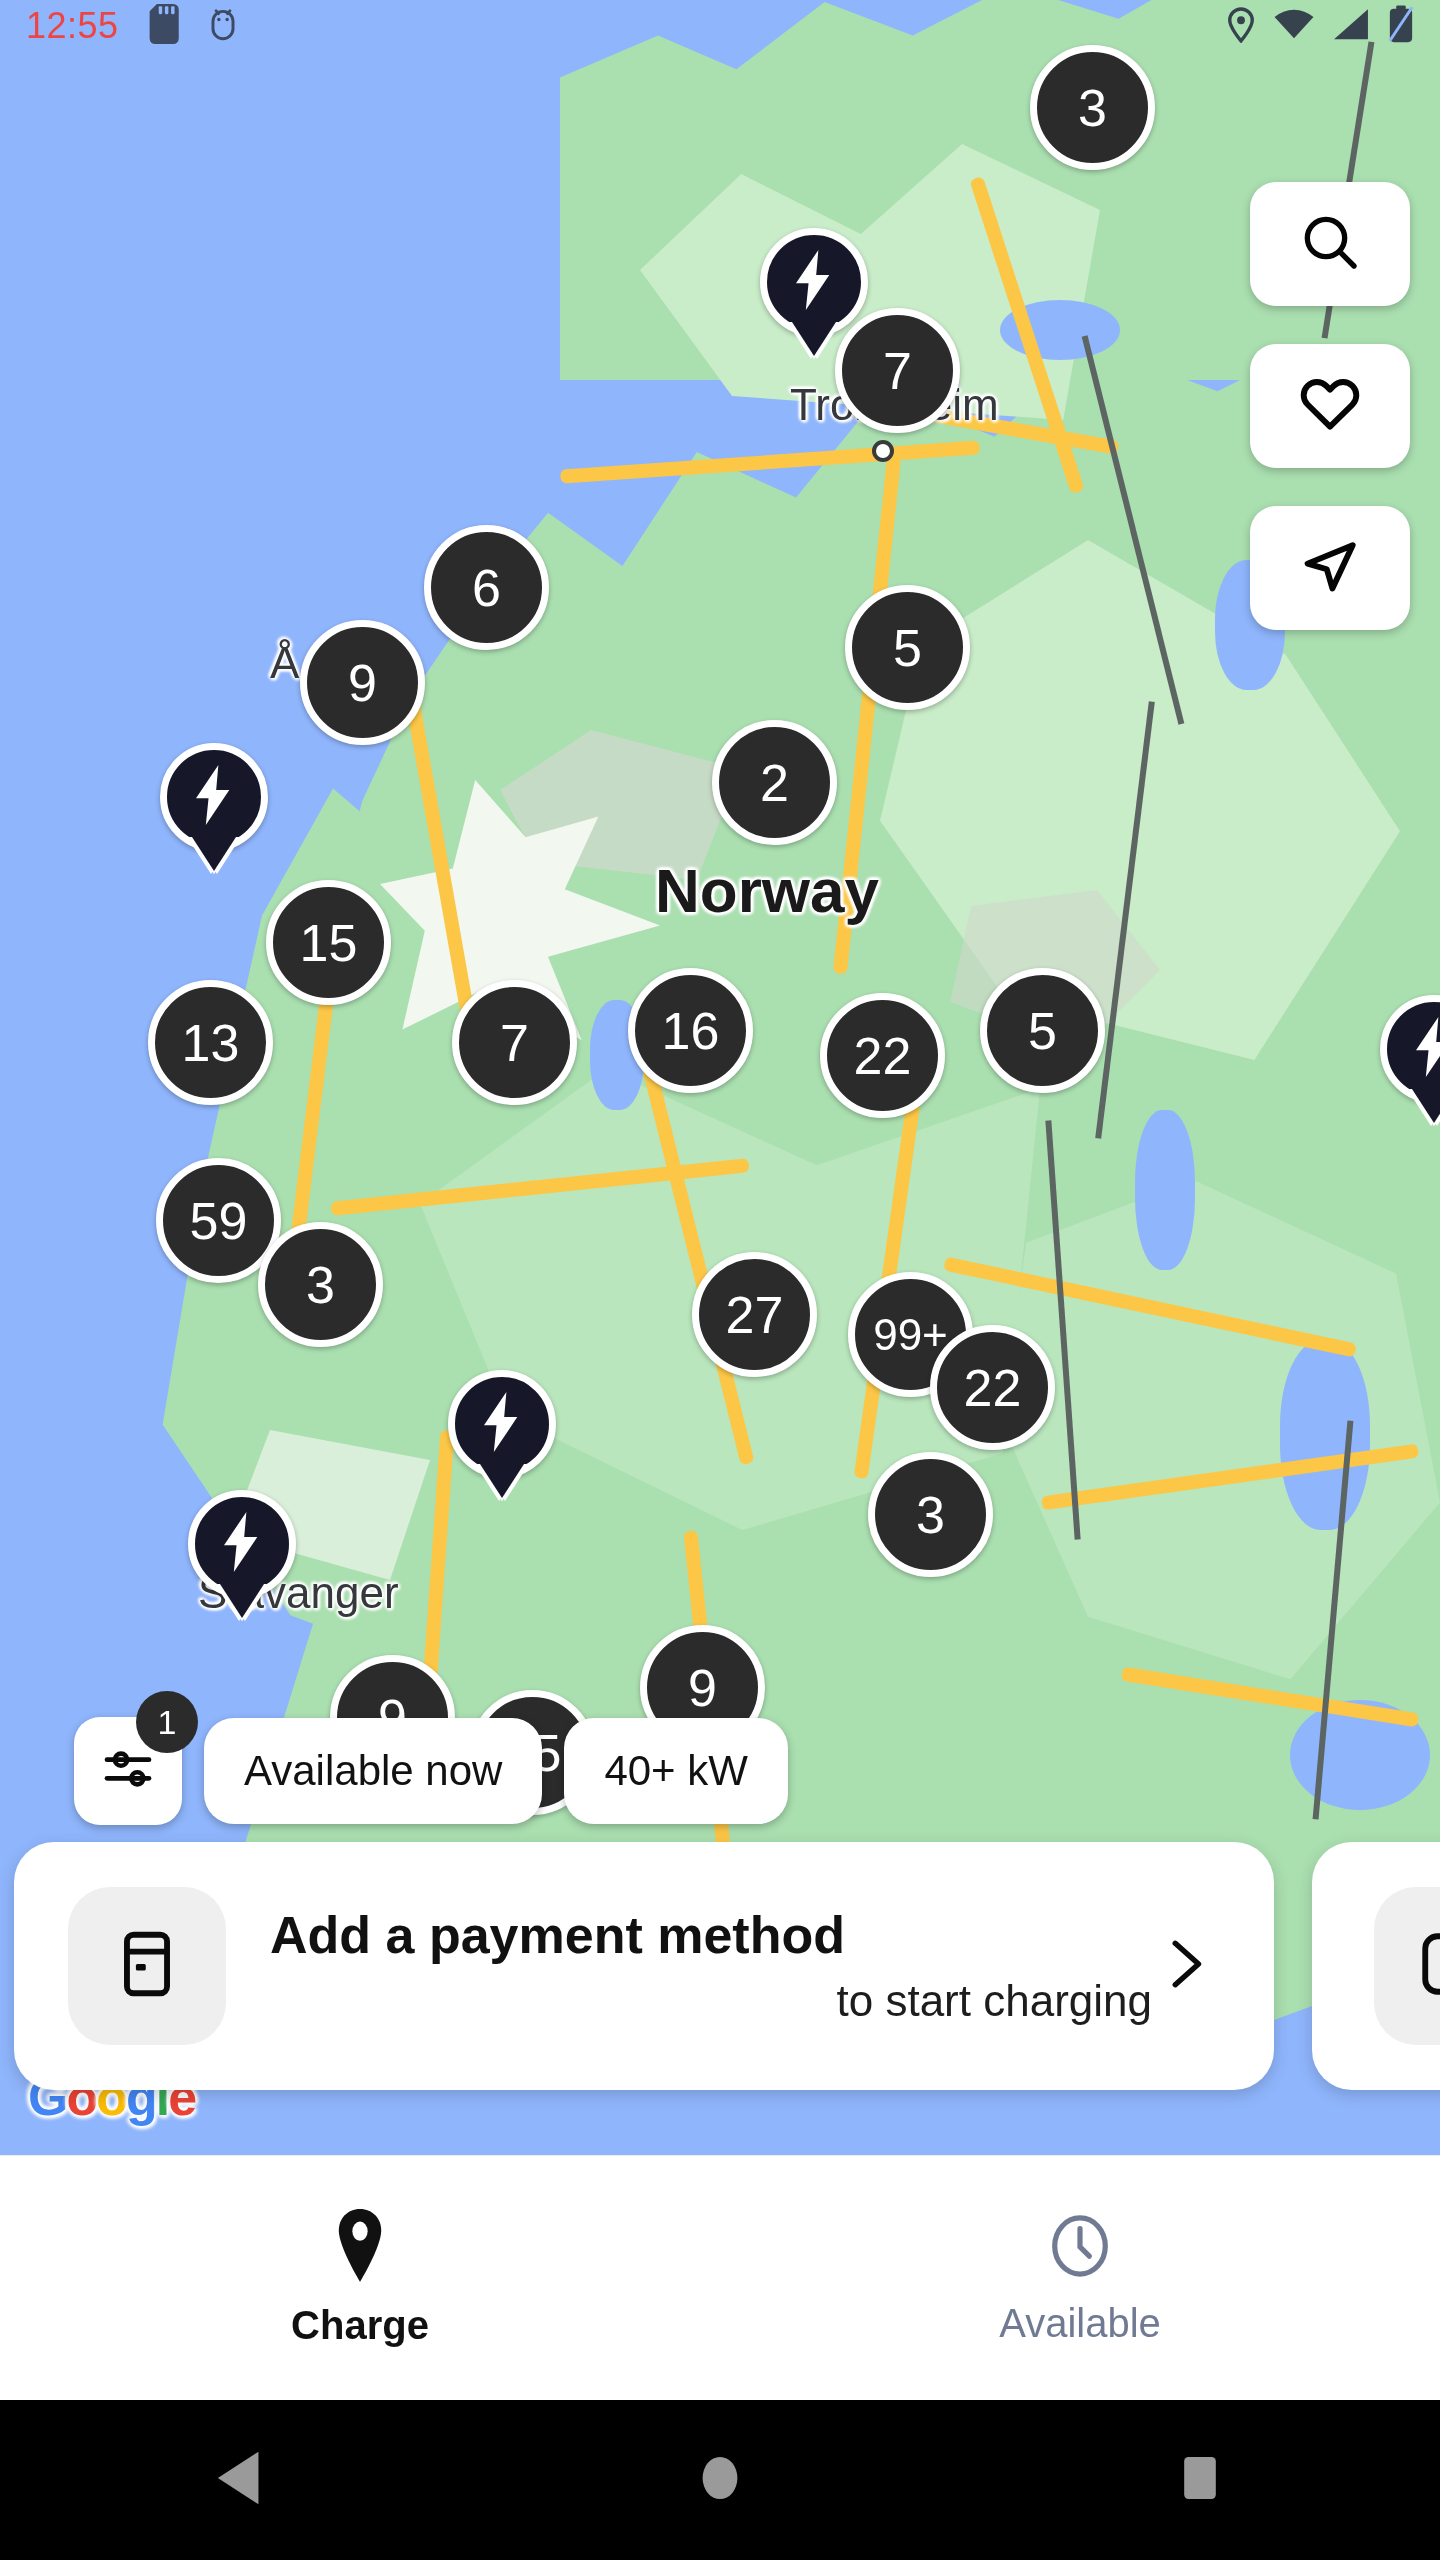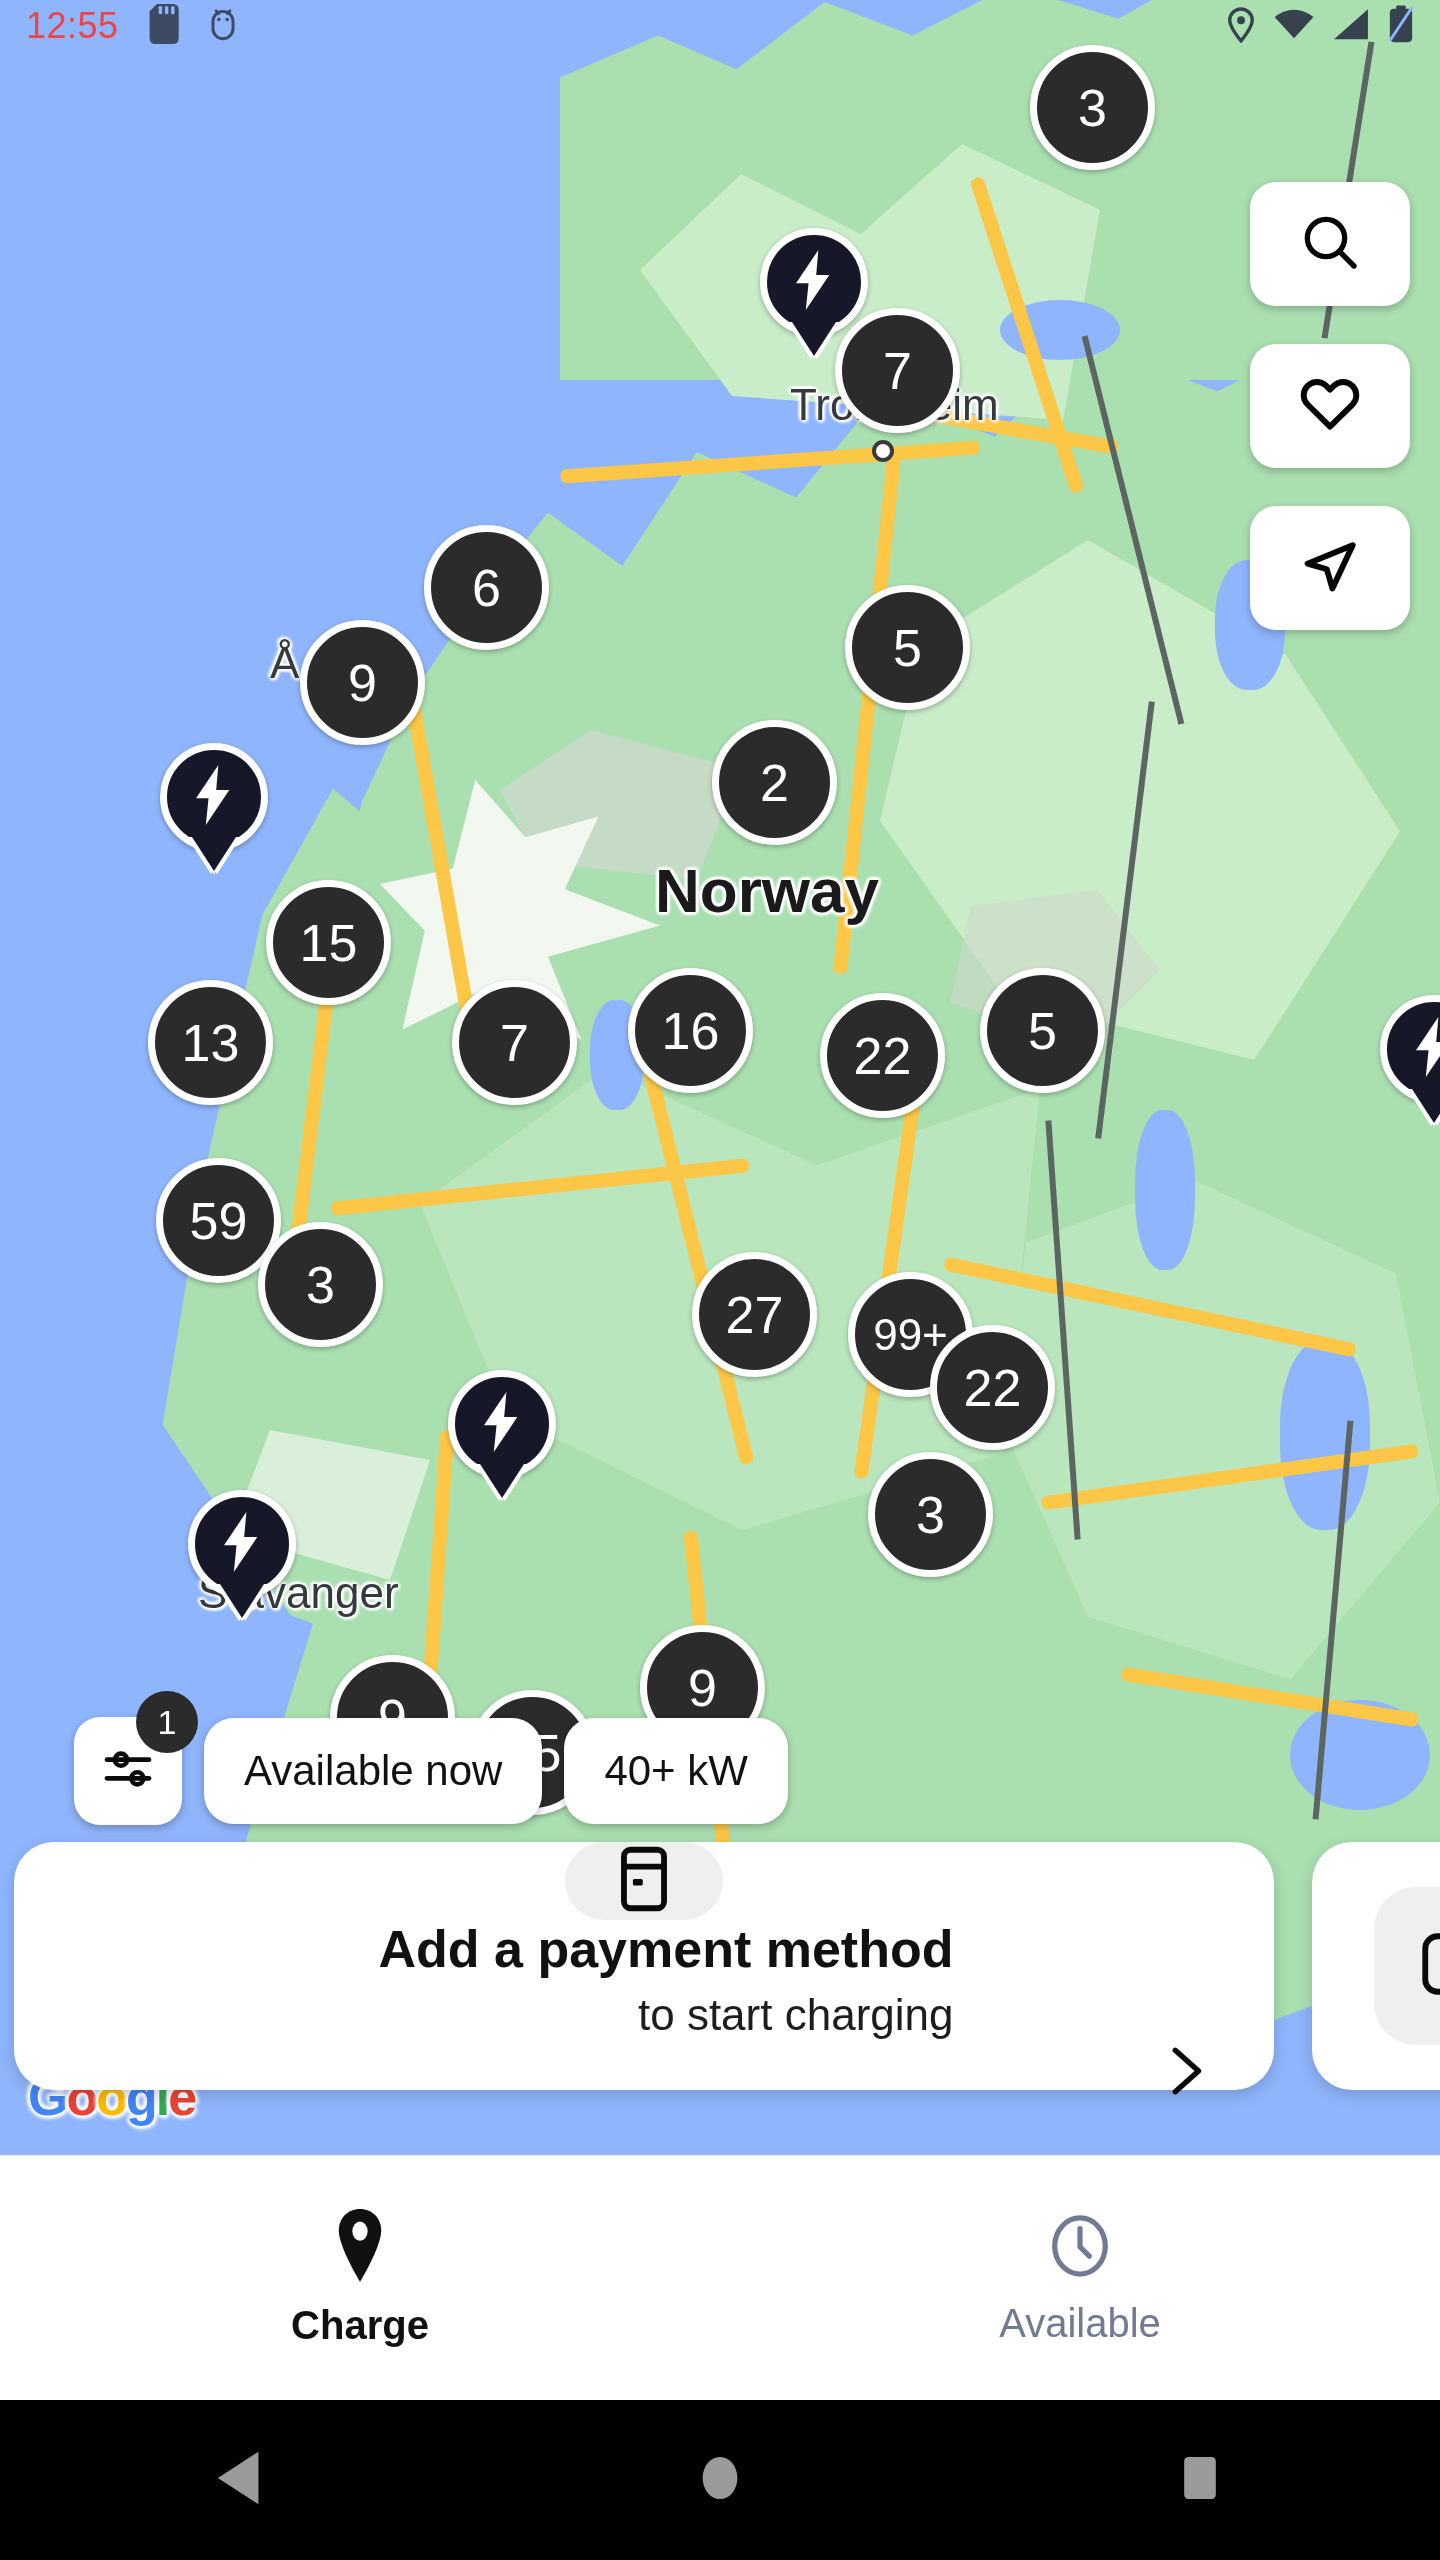--- a/index.html
+++ b/index.html
@@ -180,21 +180,20 @@
     display:flex; align-items:center; gap:38px;
     padding-left:14px;
   }
   #payment-card {
     width:1260px; min-width:1260px; height:248px;
     background:#ffffff;border-radius:40px;
     display:flex;align-items:center;
     padding:0 54px 0 54px;
     box-shadow:0 5px 16px rgba(0,0,0,0.17);
     cursor:pointer;
-    flex-direction:column;
   }
   #payment-icon-box {
     width:158px;height:158px;min-width:158px;
     background:#efefef;border-radius:42px;
     display:flex;align-items:center;justify-content:center;
   }
   #payment-text { margin-left:44px; flex:1; }
   #payment-title { font-size:52px; color:#111; font-weight:700; line-height:1.15; }
   #payment-sub   { font-size:44px; color:#1d1d1d; font-weight:400; margin-top:10px;text-align:right; }
   #payment-chevron { margin-left:auto; padding-right:6px; }

